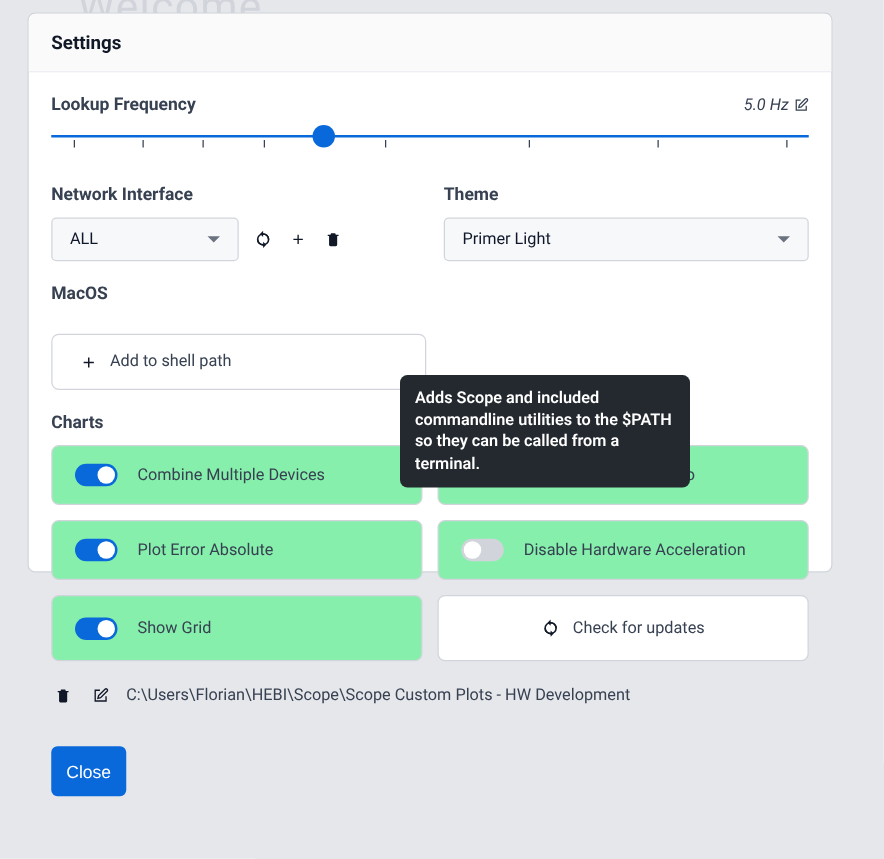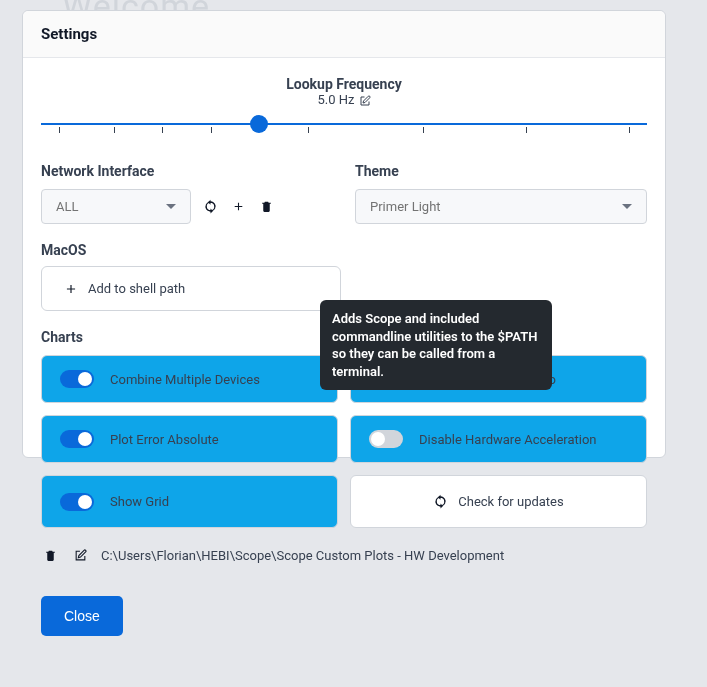--- a/index.html
+++ b/index.html
@@ -40,33 +40,33 @@
   font-weight: 700;
   font-size: 15px;
   color: #111827;
 }
 .body { padding: 18px; position: relative; }
 .row-label-top {
   display: flex;
   justify-content: space-between;
   align-items: center;
   margin-bottom: 8px;
-  flex-direction: column;
 }
 .section-label {
   font-weight: 700;
   font-size: 14px;
   color: #374151;
 }
 .freq-val {
   font-size: 13px;
   color: #374151;
   display: inline-flex;
-  align-items: flex-end;
+  align-items: center;
   gap: 4px;
+  font-style: italic;
 }
 .slider-wrap {
   position: relative;
   height: 28px;
   margin-bottom: 20px;
 }
 .slider-track {
   position: absolute;
   top: 8px; left: 0; right: 0;
   height: 2px;
@@ -100,21 +100,21 @@
 .select-row { display: flex; align-items: center; gap: 10px; margin-top: 10px;}
 .select {
   display: flex;
   align-items: center;
   justify-content: space-between;
   padding: 9px 14px;
   border: 1px solid #d1d5db;
   border-radius: 4px;
   background: #f7f8fa;
   font-size: 13px;
-  color: #737373;
+  color: #0f172a;
   cursor: pointer;
 }
 .select.full { width: 100%; }
 .select.small { width: 150px; }
 .chev {
   width: 0; height: 0;
   border-left: 5px solid transparent;
   border-right: 5px solid transparent;
   border-top: 5px solid #6b7280;
 }
@@ -130,38 +130,38 @@
   display: inline-flex;
   align-items: center;
   gap: 10px;
   padding: 14px 22px;
   border: 1px solid #d1d5db;
   border-radius: 6px;
   background: #fff;
   font-size: 13px;
   color: #374151;
   cursor: pointer;
-  margin-top: 8px;
+  margin-top: 24px;
   width: 300px;
 }
 .card-btn .plus { font-size: 16px; font-weight: 700; }
 .charts-grid {
   display: grid;
   grid-template-columns: 1fr 1fr;
   gap: 12px;
   margin-top: 10px;
 }
 .toggle-card {
   display: flex;
   align-items: center;
   gap: 16px;
   padding: 14px 18px;
   border: 1px solid #d1d5db;
   border-radius: 6px;
-  background: #0ea5e9;
+  background: #86efac;
   font-size: 13px;
   color: #374151;
 }
 .toggle {
   width: 34px; height: 18px;
   border-radius: 10px;
   position: relative;
   flex-shrink: 0;
 }
 .toggle.on { background: #0969da; }
@@ -196,21 +196,21 @@
   font-size: 13px;
   color: #374151;
 }
 .path-row .path-text {
   flex: 1;
   white-space: nowrap;
   overflow: hidden;
 }
 .close-btn {
   margin-top: 32px;
-  padding: 12px 23px;
+  padding: 12px 12px;
   background: #0969da;
   color: #fff;
   border: none;
   border-radius: 5px;
   font-size: 14px;
   font-weight: 500;
   cursor: pointer;
 }
 .tooltip {
   position: absolute;

